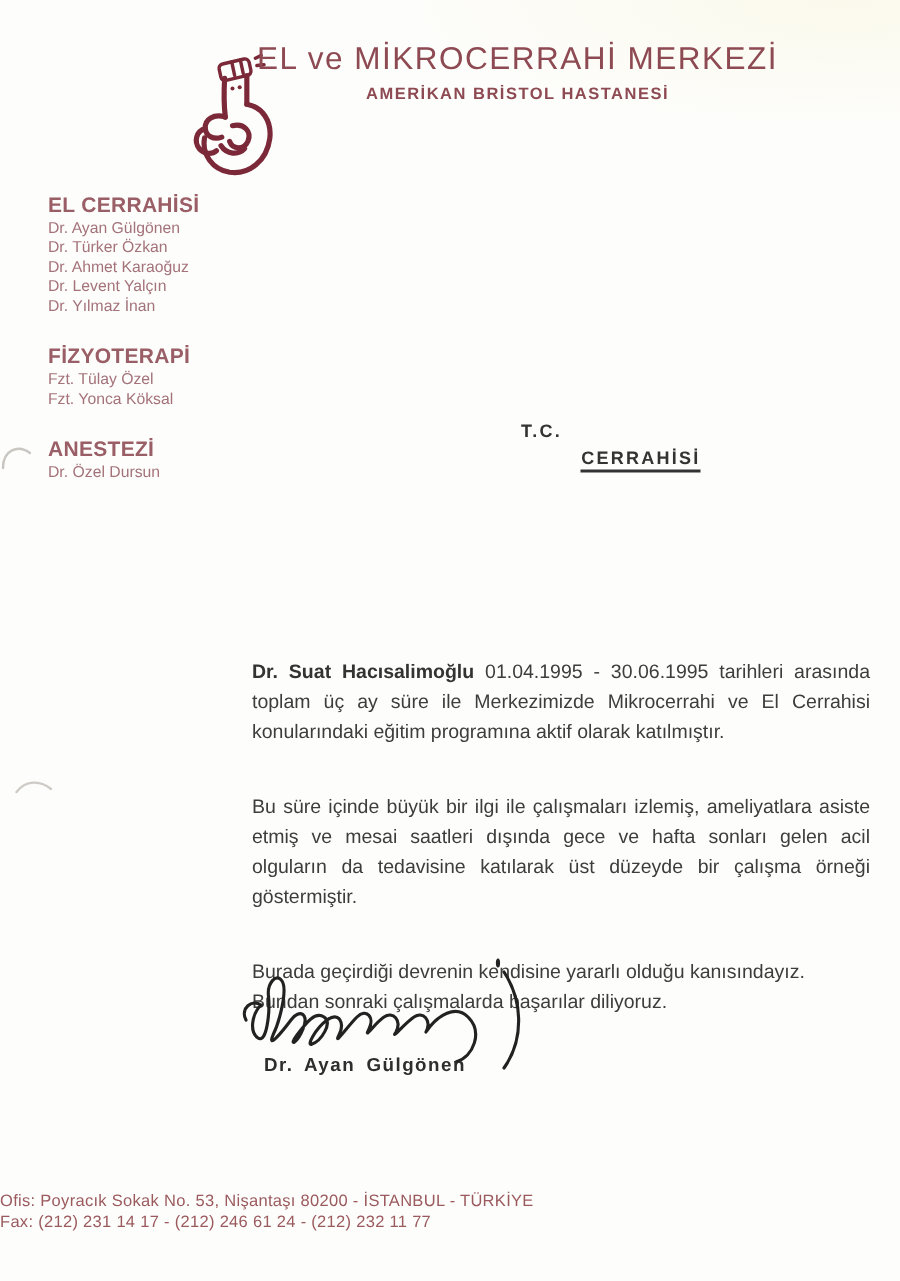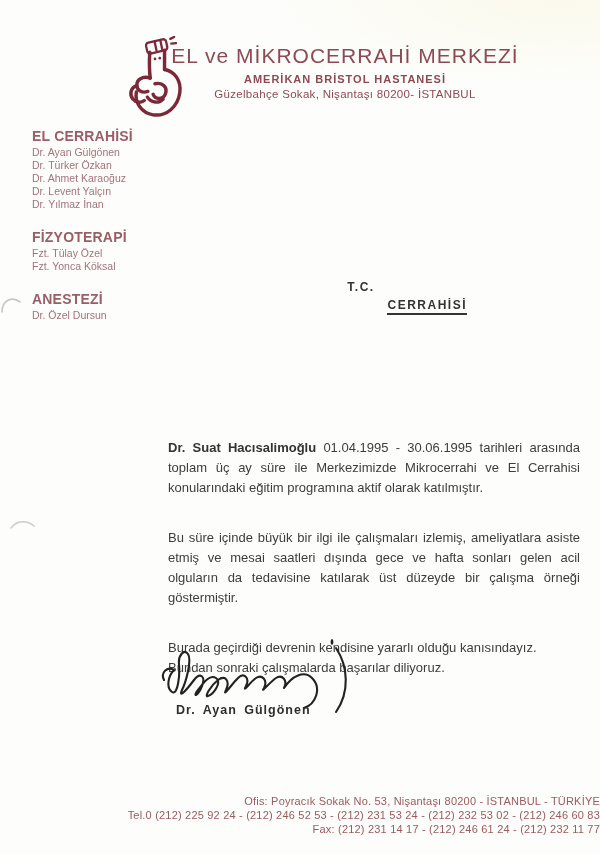--- a/index.html
+++ b/index.html
@@ -7,21 +7,21 @@
     position:relative;
     width:600px;height:854px;
     background:
       radial-gradient(420px 120px at 560px 0px, #fbf9ec 0%, rgba(251,249,236,0) 70%),
       #fdfdfb;
     font-family:"Liberation Sans", sans-serif;
     overflow:hidden;
   }
   
   .logo{position:absolute;left:124px;top:36px;width:62px;height:86px;}
-  .header-text{position:absolute;left:135px;top:44px;width:420px;text-align:center;color:#8e4a52;}
+  .header-text{position:absolute;left:135px;top:28px;width:420px;text-align:center;color:#8e4a52;}
   .h-title{font-size:21px;letter-spacing:1px;font-weight:500;}
   .h-sub{font-size:11px;font-weight:bold;letter-spacing:1px;margin-top:5px;}
   .h-addr{font-size:11.5px;margin-top:3px;letter-spacing:.3px;}
   .h-tel{font-size:11.5px;margin-top:2px;letter-spacing:.3px;}
   
   .staff{position:absolute;left:32px;top:130px;width:150px;color:#a4737a;font-size:10.5px;line-height:13px;}
   .staff .sec{margin-bottom:20px;}
   .staff .sec-title{font-weight:bold;font-size:14px;color:#9a5f66;margin-bottom:3px;letter-spacing:.2px;}
   .staff .sec-anestezi{margin-bottom:24px;}
   
@@ -34,21 +34,21 @@
   .letter-body{position:absolute;left:168px;top:438px;width:412px;
     color:#3d3d3d;font-size:13px;line-height:20px;}
   .letter-body p{margin:0 0 30px 0;text-align:justify;}
   .letter-body p.last{margin-bottom:0;text-align:left;}
   .bold{font-weight:bold;color:#333;}
   
   .sig-svg{position:absolute;left:160px;top:634px;width:195px;height:84px;}
   .sig-name{position:absolute;left:176px;top:703px;font-size:12.5px;font-weight:bold;
     color:#2e2e2e;letter-spacing:1px;word-spacing:3px;}
   
-  .footer{position:absolute;left:0;top:794px;width:600px;text-align:right;
+  .footer{position:absolute;left:0;top:794px;width:600px;text-align:left;
     color:#9b5a5e;font-size:11px;line-height:14px;letter-spacing:.2px;}
   
   .artifact{position:absolute;}
 </style>
 </head>
 <body>
 
 <div class="page">
 
   <svg class="logo" viewBox="0 0 60 90">
@@ -73,21 +73,20 @@
       <path d="M11,52 C4.5,54 3,61 6.8,66 C9.8,69.8 15.5,70.3 18.8,67.5"></path>
 
       <path d="M30,50 C38,48 43.5,54 40.8,60.8 C38.2,67 30,66.8 28,61"></path>
       <path d="M22,64 C26,70 34,71 38.5,66"></path>
     </g>
   </svg>
 
   <div class="header-text">
     <div class="h-title">EL ve MİKROCERRAHİ MERKEZİ</div>
     <div class="h-sub">AMERİKAN BRİSTOL HASTANESİ</div>
-    <div class="h-addr">Güzelbahçe Sokak, Nişantaşı 80200- İSTANBUL</div>
   </div>
 
   <div class="staff">
     <div class="sec">
       <div class="sec-title">EL CERRAHİSİ</div>
       <div>Dr. Ayan Gülgönen</div>
       <div>Dr. Türker Özkan</div>
       <div>Dr. Ahmet Karaoğuz</div>
       <div>Dr. Levent Yalçın</div>
       <div>Dr. Yılmaz İnan</div>
@@ -121,21 +120,20 @@
     <g stroke="#222" fill="none" stroke-width="2.1" stroke-linecap="round" stroke-linejoin="round">
       <ellipse cx="172" cy="8" rx="1.4" ry="3" fill="#222" stroke="none"></ellipse>
       <path d="M4,46 C0,38 8,32 14,36 C8,42 6,54 12,58 C18,62 20,40 19,30 C18,22 24,14 28,20 C32,26 26,48 22,56 C18,66 28,54 34,46 C40,38 46,42 42,52 C38,62 32,64 38,56 C44,48 50,40 56,44 C62,48 54,60 48,62 C44,64 50,52 58,46 C66,40 70,48 66,56 C62,64 72,50 78,44 C84,38 90,44 86,52 C82,60 90,48 96,44 C102,40 108,46 104,54 C100,60 110,48 116,44 C122,40 128,46 124,54 C132,42 144,36 152,44 C162,54 156,70 144,74"></path>
       <path d="M176,14 C188,32 190,58 176,78"></path>
     </g>
   </svg>
   <div class="sig-name">Dr. Ayan Gülgönen</div>
 
   <div class="footer">
     <div>Ofis: Poyracık Sokak No. 53, Nişantaşı 80200 - İSTANBUL - TÜRKİYE</div>
-    <div>Tel.0 (212) 225 92 24 - (212) 246 52 53 - (212) 231 53 24 - (212) 232 53 02 - (212) 246 60 83</div>
     <div>Fax: (212) 231 14 17 - (212) 246 61 24 - (212) 232 11 77</div>
   </div>
 
   <svg class="artifact" style="left:0;top:290px;width:30px;height:26px" viewBox="0 0 30 26">
     <path d="M2,22 C2,10 12,6 20,12" stroke="#c9c6c2" stroke-width="1.6" fill="none" stroke-linecap="round"></path>
   </svg>
   <svg class="artifact" style="left:8px;top:518px;width:30px;height:14px" viewBox="0 0 30 14">
     <path d="M3,10 C9,2 19,2 26,8" stroke="#cfccc8" stroke-width="1.6" fill="none" stroke-linecap="round"></path>
   </svg>
 

